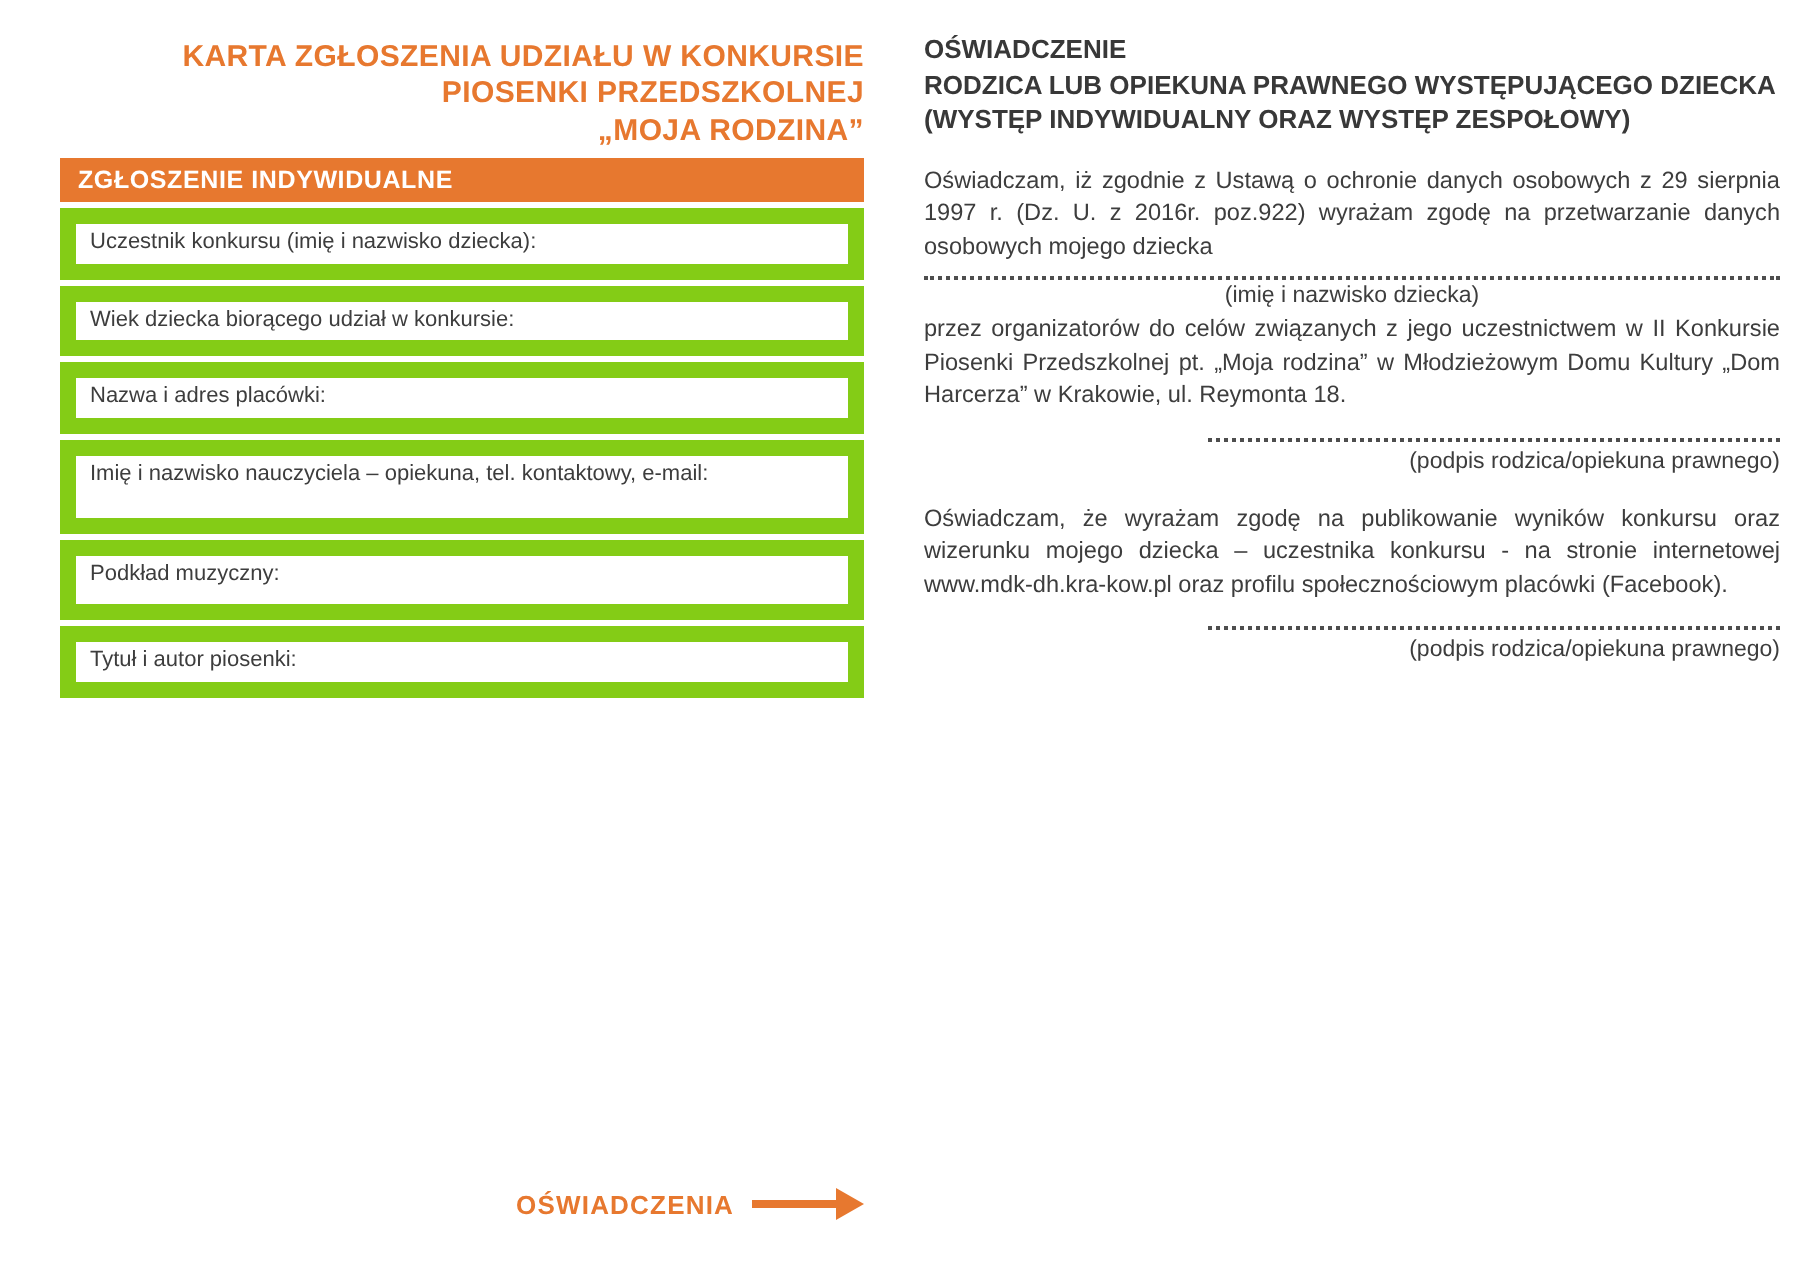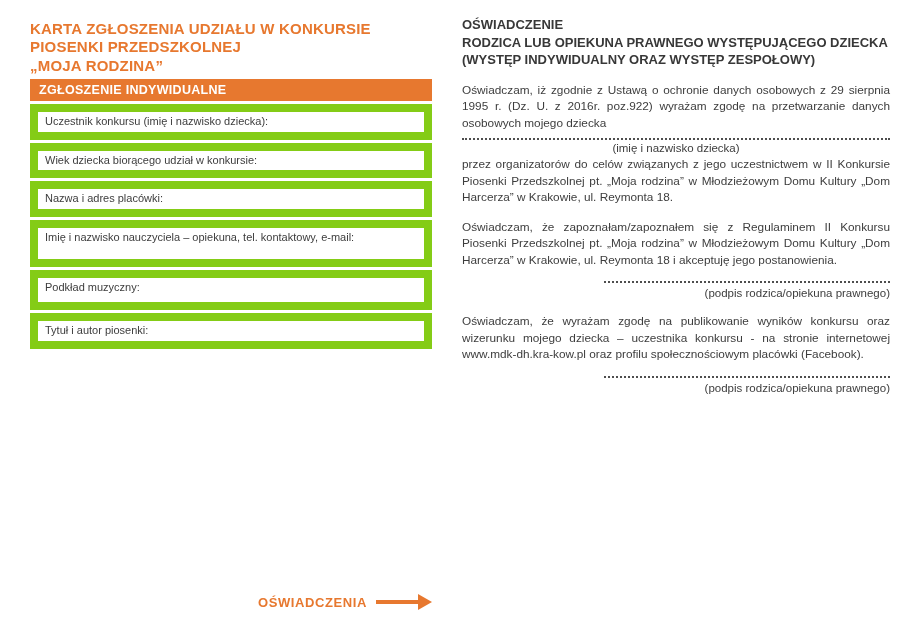--- a/index.html
+++ b/index.html
@@ -14,21 +14,21 @@
   }
 
   
   .left-col { position:absolute; left:30px; top:20px; width:402px; }
 
   .doc-title {
     color:#e7782f;
     font-weight:bold;
     font-size:15px;
     line-height:1.22;
-    text-align:left;
+    text-align:right;
     letter-spacing:.2px;
   }
 
   .form-table { margin-top:4px; }
 
   .form-header {
     background:#e7782f;
     color:#ffffff;
     font-weight:bold;
     font-size:12.5px;
@@ -161,28 +161,27 @@
 </div>
 
 <div class="right-col">
 
   <div class="decl-heading">
     <div>OŚWIADCZENIE</div>
     <div>RODZICA LUB OPIEKUNA PRAWNEGO WYSTĘPUJĄCEGO DZIECKA</div>
     <div>(WYSTĘP INDYWIDUALNY ORAZ WYSTĘP ZESPOŁOWY)</div>
   </div>
 
-  <p>Oświadczam, iż zgodnie z Ustawą o ochronie danych osobowych z 29 sierpnia 1995 r. (Dz. U. z 2016r. poz.922) wyrażam zgodę na przetwarzanie danych osobowych mojego dziecka</p>
+  <p>Oświadczam, iż zgodnie z Ustawą o ochronie danych osobowych z 29 sierpnia 1997 r. (Dz. U. z 2016r. poz.922) wyrażam zgodę na przetwarzanie danych osobowych mojego dziecka</p>
 
   <div class="dotted-full"></div>
   <div class="caption-center">(imię i nazwisko dziecka)</div>
 
   <p>przez organizatorów do celów związanych z jego uczestnictwem w II Konkursie Piosenki Przedszkolnej pt. „Moja rodzina” w Młodzieżowym Domu Kultury „Dom Harcerza” w Krakowie, ul. Reymonta 18.</p>
 
-  <p>Oświadczam, że zapoznałam/zapoznałem się z Regulaminem II Konkursu Piosenki Przedszkolnej pt. „Moja rodzina” w Młodzieżowym Domu Kultury „Dom Harcerza” w Krakowie, ul. Reymonta 18 i akceptuję jego postanowienia.</p>
 
   <div class="sig-block">
     <div class="dotted-half"></div>
     <div class="caption-right">(podpis rodzica/opiekuna prawnego)</div>
   </div>
 
   <p>Oświadczam, że wyrażam zgodę na publikowanie wyników konkursu oraz wizerunku mojego dziecka – uczestnika konkursu - na stronie internetowej www.mdk-dh.kra-kow.pl oraz profilu społecznościowym placówki (Facebook).</p>
 
   <div class="sig-block">
     <div class="dotted-half"></div>

